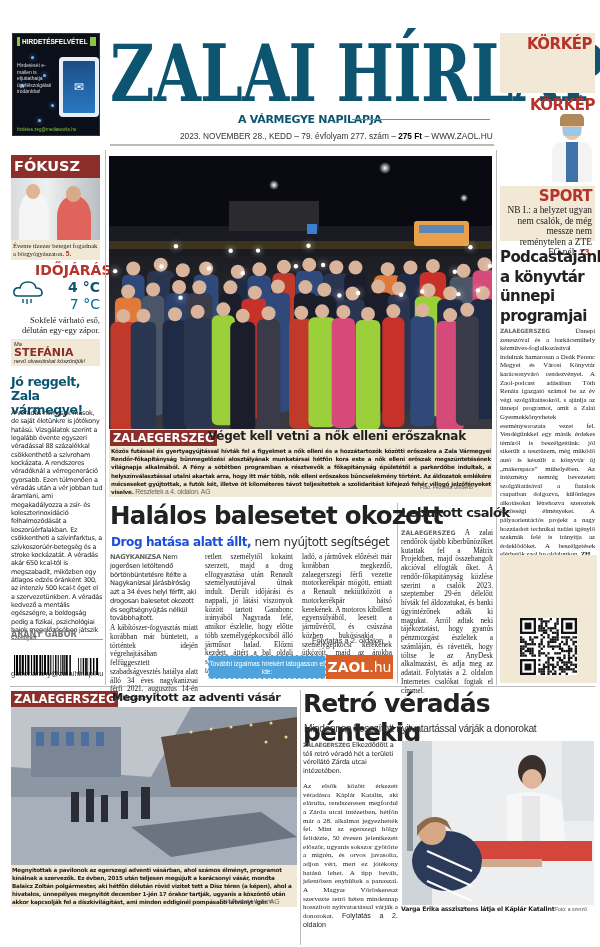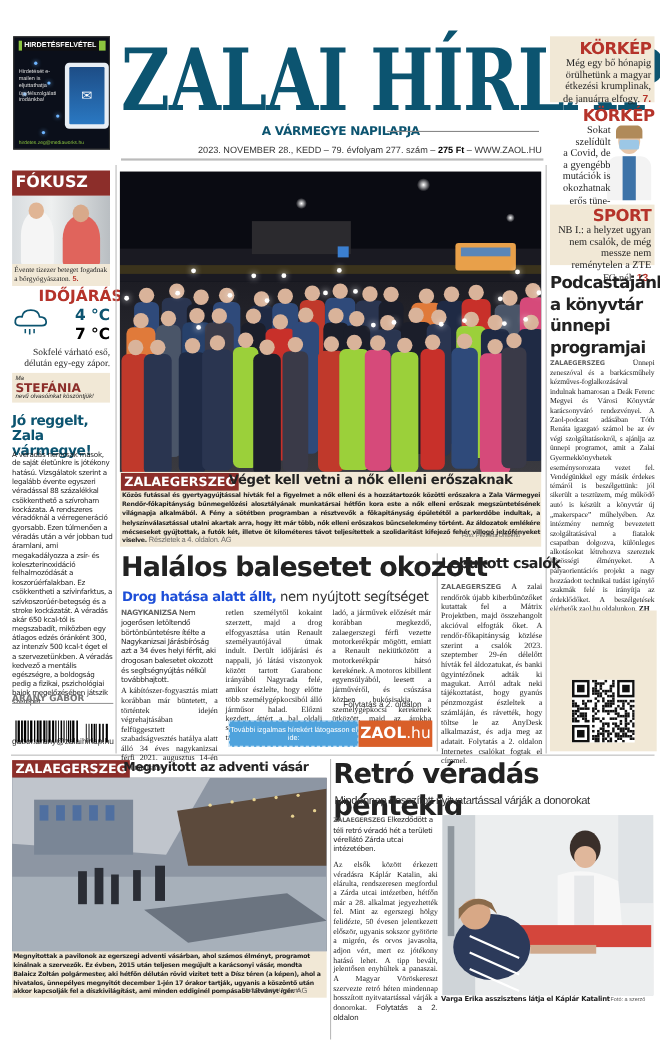--- a/index.html
+++ b/index.html
@@ -29,21 +29,21 @@
   .teaser-text { font-size: 9.4px; line-height: 10.6px; text-align: right; color: #222; }
   .page-ref { color: #b5332a; font-weight: bold; font-family: "Liberation Sans", sans-serif; }
   #fokusz-label { left: 11px; top: 155px; width: 89px; height: 23px; background: #8c2e2a; color: #fff; font-family: "DejaVu Sans", sans-serif; font-weight: bold; font-size: 14.5px; padding-left: 3px; line-height: 23px; }
   #fokusz-photo { left: 11px; top: 178px; width: 89px; height: 62px; background: linear-gradient(90deg, #d8dcdf 0%, #eef0f0 40%, #b9bec2 100%); overflow: hidden; }
   .person { position:absolute; border-radius: 45% 45% 10% 10%; }
   #fokusz-caption { left: 11px; top: 240px; width: 89px; height: 20px; background: #f1e8d6; font-size: 6.6px; line-height: 8.3px; padding: 2px 2px; }
 
   
   #weather-label { left: 35px; top: 262px; width: 65px; text-align: right; color: #b5332a; font-family: "DejaVu Sans", sans-serif; font-weight: bold; font-size: 14px; }
   #temp-min { left: 50px; top: 279px; width: 50px; text-align: right; color: #0c5470; font-family: "DejaVu Sans", sans-serif; font-weight: bold; font-size: 14px; }
-  #temp-max { left: 50px; top: 296px; width: 50px; text-align: right; color: #000000; font-family: "DejaVu Sans", sans-serif; font-weight: bold; font-size: 14px; }
+  #temp-max { left: 50px; top: 296px; width: 50px; text-align: right; color: #0369a1; font-family: "DejaVu Sans", sans-serif; font-weight: normal; font-size: 14px; }
   #weather-icon { left: 12px; top: 278px; width: 32px; height: 30px; }
   #weather-desc { left: 11px; top: 315px; width: 89px; text-align: right; font-size: 8.6px; line-height: 10.3px; }
   #nameday { left: 11px; top: 339px; width: 89px; height: 27px; background: #f1e8d6; padding: 2px 3px; }
   #nameday .ma { font-size: 5.6px; font-style: italic; font-family: "Liberation Sans", sans-serif; }
   #nameday .name { font-family: "DejaVu Sans", sans-serif; font-weight: bold; color: #8c2e2a; font-size: 11px; line-height: 11px; }
   #nameday .greet { font-size: 5.6px; font-style: italic; font-family: "Liberation Sans", sans-serif; }
 
   
   #editorial-title { left: 11px; top: 375px; width: 92px; color: #0c5470; font-family: "DejaVu Sans", sans-serif; font-weight: bold; font-size: 12.5px; line-height: 14px; letter-spacing: -0.4px; }
   #editorial-body { left: 11px; top: 409px; width: 92px; font-family: "DejaVu Sans", sans-serif; font-size: 6.5px; line-height: 8.35px; color: #222; letter-spacing: -0.25px; }
@@ -131,40 +131,30 @@
 </div>
 
 <div id="masthead-title" class="abs">ZALAI HÍRLAP</div>
 <div id="masthead-sub" class="abs">A VÁRMEGYE NAPILAPJA</div>
 <div id="masthead-rule" class="abs"></div>
 <div id="dateline" class="abs"><span>2023. NOVEMBER 28., KEDD – 79. évfolyam 277. szám – </span><b>275 Ft</b><span> – WWW.ZAOL.HU</span></div>
 <div id="masthead-hr" class="abs"></div>
 
 <div class="abs teaser-box" style="left:500px;top:33px;width:95px;height:60px;padding:2px 3px;">
   <div class="kicker-red">KÖRKÉP</div>
-  <div class="teaser-text"><span>Még egy bő hónapig örülhetünk a magyar étkezési krumplinak, de januárra elfogy.</span> <span class="page-ref">7.</span></div>
 </div>
 
 <div class="abs" style="left:500px;top:96px;width:95px;height:86px;">
   <div class="kicker-red">KÖRKÉP</div>
   <div class="abs" style="left:50px;top:18px;width:45px;height:68px;overflow:hidden;">
     <div style="position:absolute;left:12px;top:2px;width:20px;height:24px;border-radius:50%;background:#e8c6a8;"></div>
     <div style="position:absolute;left:10px;top:-2px;width:24px;height:14px;border-radius:50% 50% 0 0;background:#b08a5a;"></div>
     <div style="position:absolute;left:13px;top:13px;width:18px;height:9px;background:#9cc7e6;border-radius:2px;"></div>
     <div style="position:absolute;left:2px;top:28px;width:40px;height:42px;background:#f3f3f3;border-radius:10px 10px 0 0;"></div>
     <div style="position:absolute;left:16px;top:28px;width:12px;height:42px;background:#3d73a8;"></div>
-  </div>
-  <div class="teaser-text" style="position:absolute;left:0;top:18px;width:55px;text-align:right;">
-    <div>Sokat szelídült</div>
-      <div>a Covid, de</div>
-      <div>a gyengébb</div>
-      <div>mutációk is</div>
-      <div>okozhatnak</div>
-      <div>erős tüne-</div>
-      <div><span>teket.</span> <span class="page-ref">7.</span></div>
   </div>
 </div>
 
 <div class="abs teaser-box" style="left:500px;top:186px;width:95px;height:55px;padding:1px 3px;">
   <div class="kicker-red">SPORT</div>
   <div class="teaser-text"><span>NB I.: a helyzet ugyan nem csalók, de még messze nem reménytelen a ZTE FC-nél.</span> <span class="page-ref">13.</span></div>
 </div>
 
 <div id="fokusz-label" class="abs">FÓKUSZ</div>
 <div id="fokusz-photo" class="abs">

